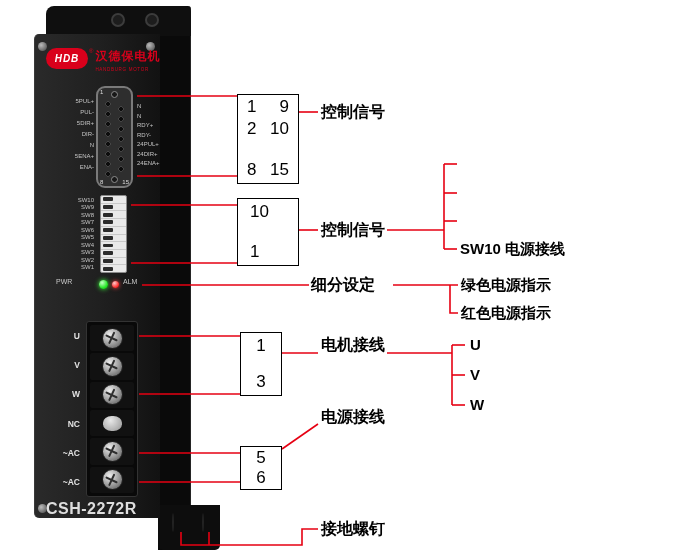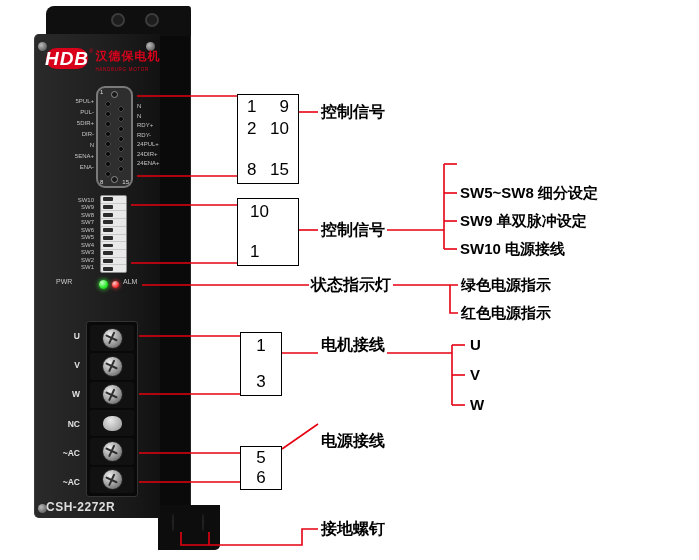--- a/index.html
+++ b/index.html
@@ -15,21 +15,21 @@
   .cap-hole{position:absolute;width:14px;height:14px;border-radius:50%;
             background:#1d1d1d;border:2px solid #3c3c3c}
   .bodyp{background:linear-gradient(90deg,#2a2a2a 0%,#1f1f1f 55%,#121212 100%);
          border-radius:5px 0 0 5px;border-left:1px solid #3a3a3a}
   .mini-screw{width:9px;height:9px;border-radius:50%;
               background:radial-gradient(circle at 35% 35%,#bbb,#666 70%,#3c3c3c)}
 
   
   .logo{display:flex;align-items:flex-start}
   .logo-badge{width:42px;height:21px;background:#d9001b;border-radius:11px;color:#fff;
-              font-style:italic;font-weight:bold;font-size:19px;display:flex;
+              font-style:italic;font-weight:bold;font-size:10px;display:flex;
               align-items:center;justify-content:center;letter-spacing:1px}
   .logo-reg{color:#d9001b;font-size:6px;margin:0 2px 0 1px}
   .logo-cn{color:#d9001b;font-size:12px;font-weight:bold;letter-spacing:1px}
   .logo-en{color:#d9001b;font-size:4.5px;letter-spacing:.7px;margin-top:2px}
 
   
   .pin-col{display:flex;flex-direction:column;justify-content:space-between;
            font-size:6px;color:#c4c4c4;line-height:1}
   .pin-col.leftcol{text-align:right}
   .db15{background:#2e2e2e;border:2px solid #7a7a7a;border-radius:9px}
@@ -76,21 +76,21 @@
   .screw::after{transform:rotate(115deg)}
   .plug{width:19px;height:15px;border-radius:45%;
         background:radial-gradient(circle at 40% 30%,#e8e8e8,#adadad 70%,#8a8a8a)}
   .gscrew{width:18px;height:18px;border-radius:50%;position:relative;border:1px solid #222;
           background:radial-gradient(circle at 35% 30%,#ddd,#8d8d8d 55%,#454545)}
   .gscrew::before,.gscrew::after{content:"";position:absolute;left:15%;top:calc(50% - 1px);
           width:70%;height:2px;background:#2c2c2c;border-radius:1px}
   .gscrew::before{transform:rotate(30deg)}
   .gscrew::after{transform:rotate(120deg)}
 
-  .model{font-size:12px;font-weight:600;color:#dedede;letter-spacing:.5px}
+  .model{font-size:16px;font-weight:600;color:#dedede;letter-spacing:.5px}
 
   
   .lines{position:absolute;left:0;top:0;pointer-events:none}
   .num-box{border:1.5px solid #000;background:#fff}
   .nb-row{position:absolute;left:0;right:0;display:flex;justify-content:space-between;
           padding:0 9px;font-size:17px;color:#000;line-height:1.15}
   .nb-row.single{justify-content:flex-start;padding-left:12px}
   .nb-row.center{justify-content:center;padding:0}
   .co-label{font-size:16px;font-weight:bold;color:#000;line-height:18px;white-space:nowrap}
   .co-sub{font-size:15px;font-weight:bold;color:#000;line-height:18px;white-space:nowrap}
@@ -321,26 +321,24 @@
       <span>5</span>
     </div>
     <div class="nb-row center" style="bottom:1px">
       <span>6</span>
     </div>
   </div>
 
   
   <div class="co-label abs" style="left:321px;top:103px">控制信号</div>
   <div class="co-label abs" style="left:321px;top:221px">控制信号</div>
-  <div class="co-sub abs" style="left:460px;top:184px">SW5~SW8  细分设定</div>
-  <div class="co-sub abs" style="left:460px;top:212px">SW9    单双脉冲设定</div>
   <div class="co-sub abs" style="left:460px;top:240px">SW10  电源接线</div>
-  <div class="co-label abs" style="left:311px;top:276px">状态指示灯</div>
+  <div class="co-label abs" style="left:311px;top:276px">细分设定</div>
   <div class="co-sub abs" style="left:461px;top:304px">红色电源指示</div>
   <div class="co-sub abs" style="left:461px;top:276px">绿色电源指示</div>
   <div class="co-label abs" style="left:321px;top:336px">电机接线</div>
   <div class="co-sub abs" style="left:470px;top:336px">U</div>
   <div class="co-sub abs" style="left:470px;top:366px">V</div>
   <div class="co-sub abs" style="left:470px;top:396px">W</div>
-  <div class="co-label abs" style="left:321px;top:432px">电源接线</div>
+  <div class="co-label abs" style="left:321px;top:408px">电源接线</div>
   <div class="co-label abs" style="left:321px;top:520px">接地螺钉</div>
 
 </div>
 
 </body></html>

